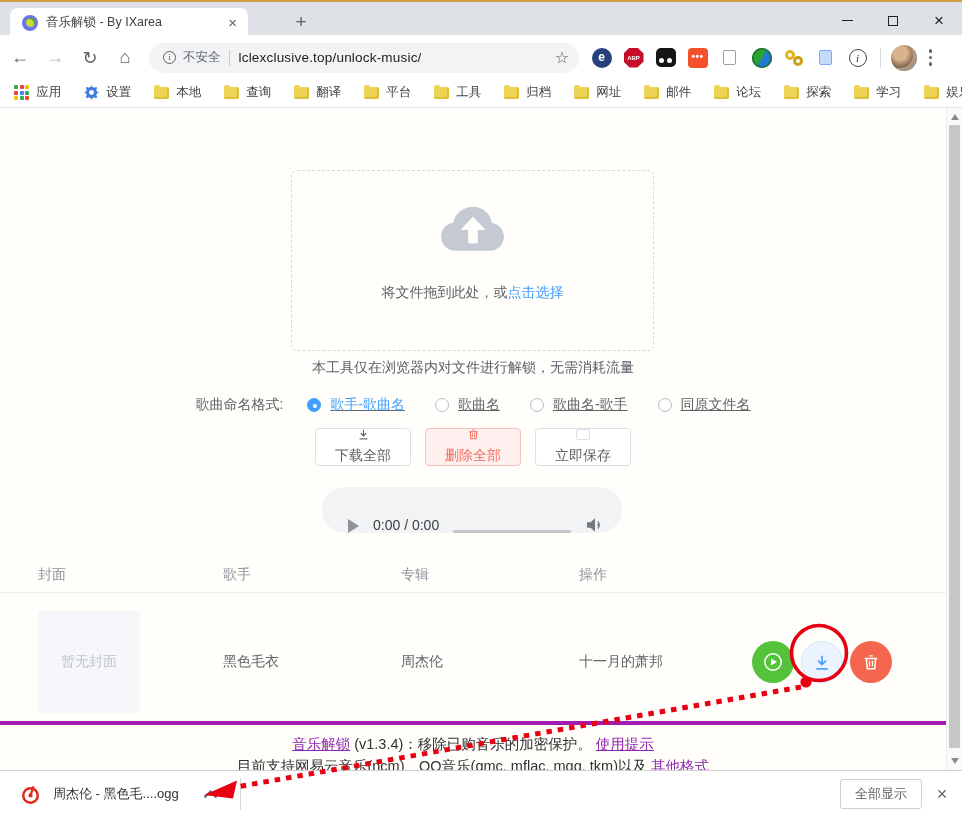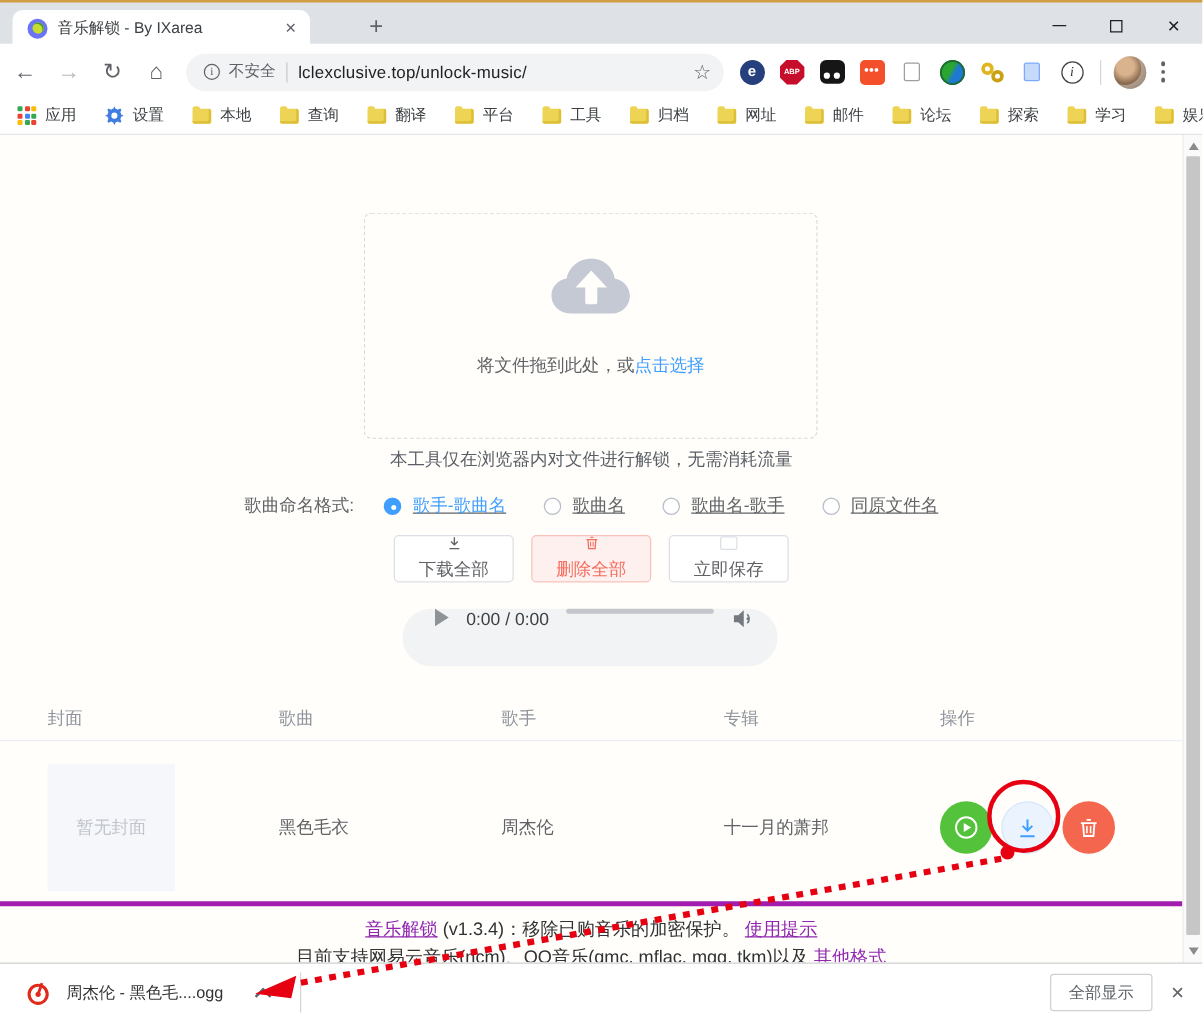--- a/index.html
+++ b/index.html
@@ -76,21 +76,21 @@
   .radio-dot { width:14px; height:14px; border-radius:50%; border:1px solid #b8bdc6; background:#fff; position:relative; flex:0 0 14px; }
   .radio.sel .radio-dot { background:#409eff; border-color:#409eff; }
   .radio.sel .radio-dot::after { content:""; position:absolute; left:4.5px; top:4.5px; width:4px; height:4px; border-radius:50%; background:#fff; }
   .radio.sel span.rl { color:#409eff; }
 
   .btn-row { position:absolute; left:0; width:946px; top:320px; display:flex; justify-content:center; gap:14px; }
   .el-btn { height:38px; padding:0 19px; border-radius:4px; border:1px solid #dcdfe6; background:#fff; font-size:14px; color:#606266; display:flex; align-items:center; gap:7px;flex-direction:column; }
   .el-btn.danger { background:#fdf0ef; border-color:#f9c1ba; color:#f56c5c; }
   .checkbox { width:14px; height:14px; border:1px solid #dcdfe6; border-radius:2px; background:#fff; }
 
-  .player { position:absolute; left:322px; top:379px; width:300px; height:46px; border-radius:23px; background:#f1f3f4; display:flex; align-items:flex-start; padding:0 18px; }
+  .player { position:absolute; left:322px; top:379px; width:300px; height:46px; border-radius:23px; background:#f1f3f4; display:flex; align-items:flex-end; padding:0 18px; }
   .play-tri { width:0; height:0; border-left:11px solid #8f9398; border-top:7px solid transparent; border-bottom:7px solid transparent; margin:0 14px 0 8px; }
   .ptime { font-size:14px; color:#3c4043; margin-right:14px; white-space:nowrap; }
   .pbar { flex:1; height:3.5px; border-radius:2px; background:#c3c6ca; margin-right:16px; }
 
   .mtable { position:absolute; left:0; top:448px; width:946px; }
   .thead, .trow { display:grid; grid-template-columns:185px 178px 178px 173px 1fr; padding-left:38px; padding-right:24px; align-items:center;margin-top:10px; }
   .thead { height:27px; font-size:14px; color:#8e939c; border-bottom:1px solid #ebeef5; align-items:start; }
   .trow { height:122px; border-bottom:4px solid #a21caf; font-size:14px; color:#606266; }
   .cover { width:102px; height:102px; background:#f5f7fa; display:flex; align-items:center; justify-content:center; color:#c0c4cc; font-size:14px; }
   .acts { display:flex; gap:7px; }
@@ -339,21 +339,20 @@
       <span class="pbar"></span>
       <svg width="17" height="16" viewBox="0 0 17 16">
           <polygon points="0,5.2 3.6,5.2 8,1.2 8,14.8 3.6,10.8 0,10.8" fill="#757a80"></polygon>
           <path d="M10.8 4.4a5.2 5.2 0 0 1 0 7.2M10.8 7a2 2 0 0 1 0 2" stroke="#757a80" stroke-width="1.4" fill="none"></path>
         </svg>
     </div>
 
     <div class="mtable">
       <div class="thead">
         <span>封面</span>
-        <span>歌曲</span>
         <span>歌手</span>
         <span>专辑</span>
         <span>操作</span>
       </div>
       <div class="trow">
         <span>
             <span class="cover">暂无封面</span>
           </span>
         <span>黑色毛衣</span>
         <span>周杰伦</span>

